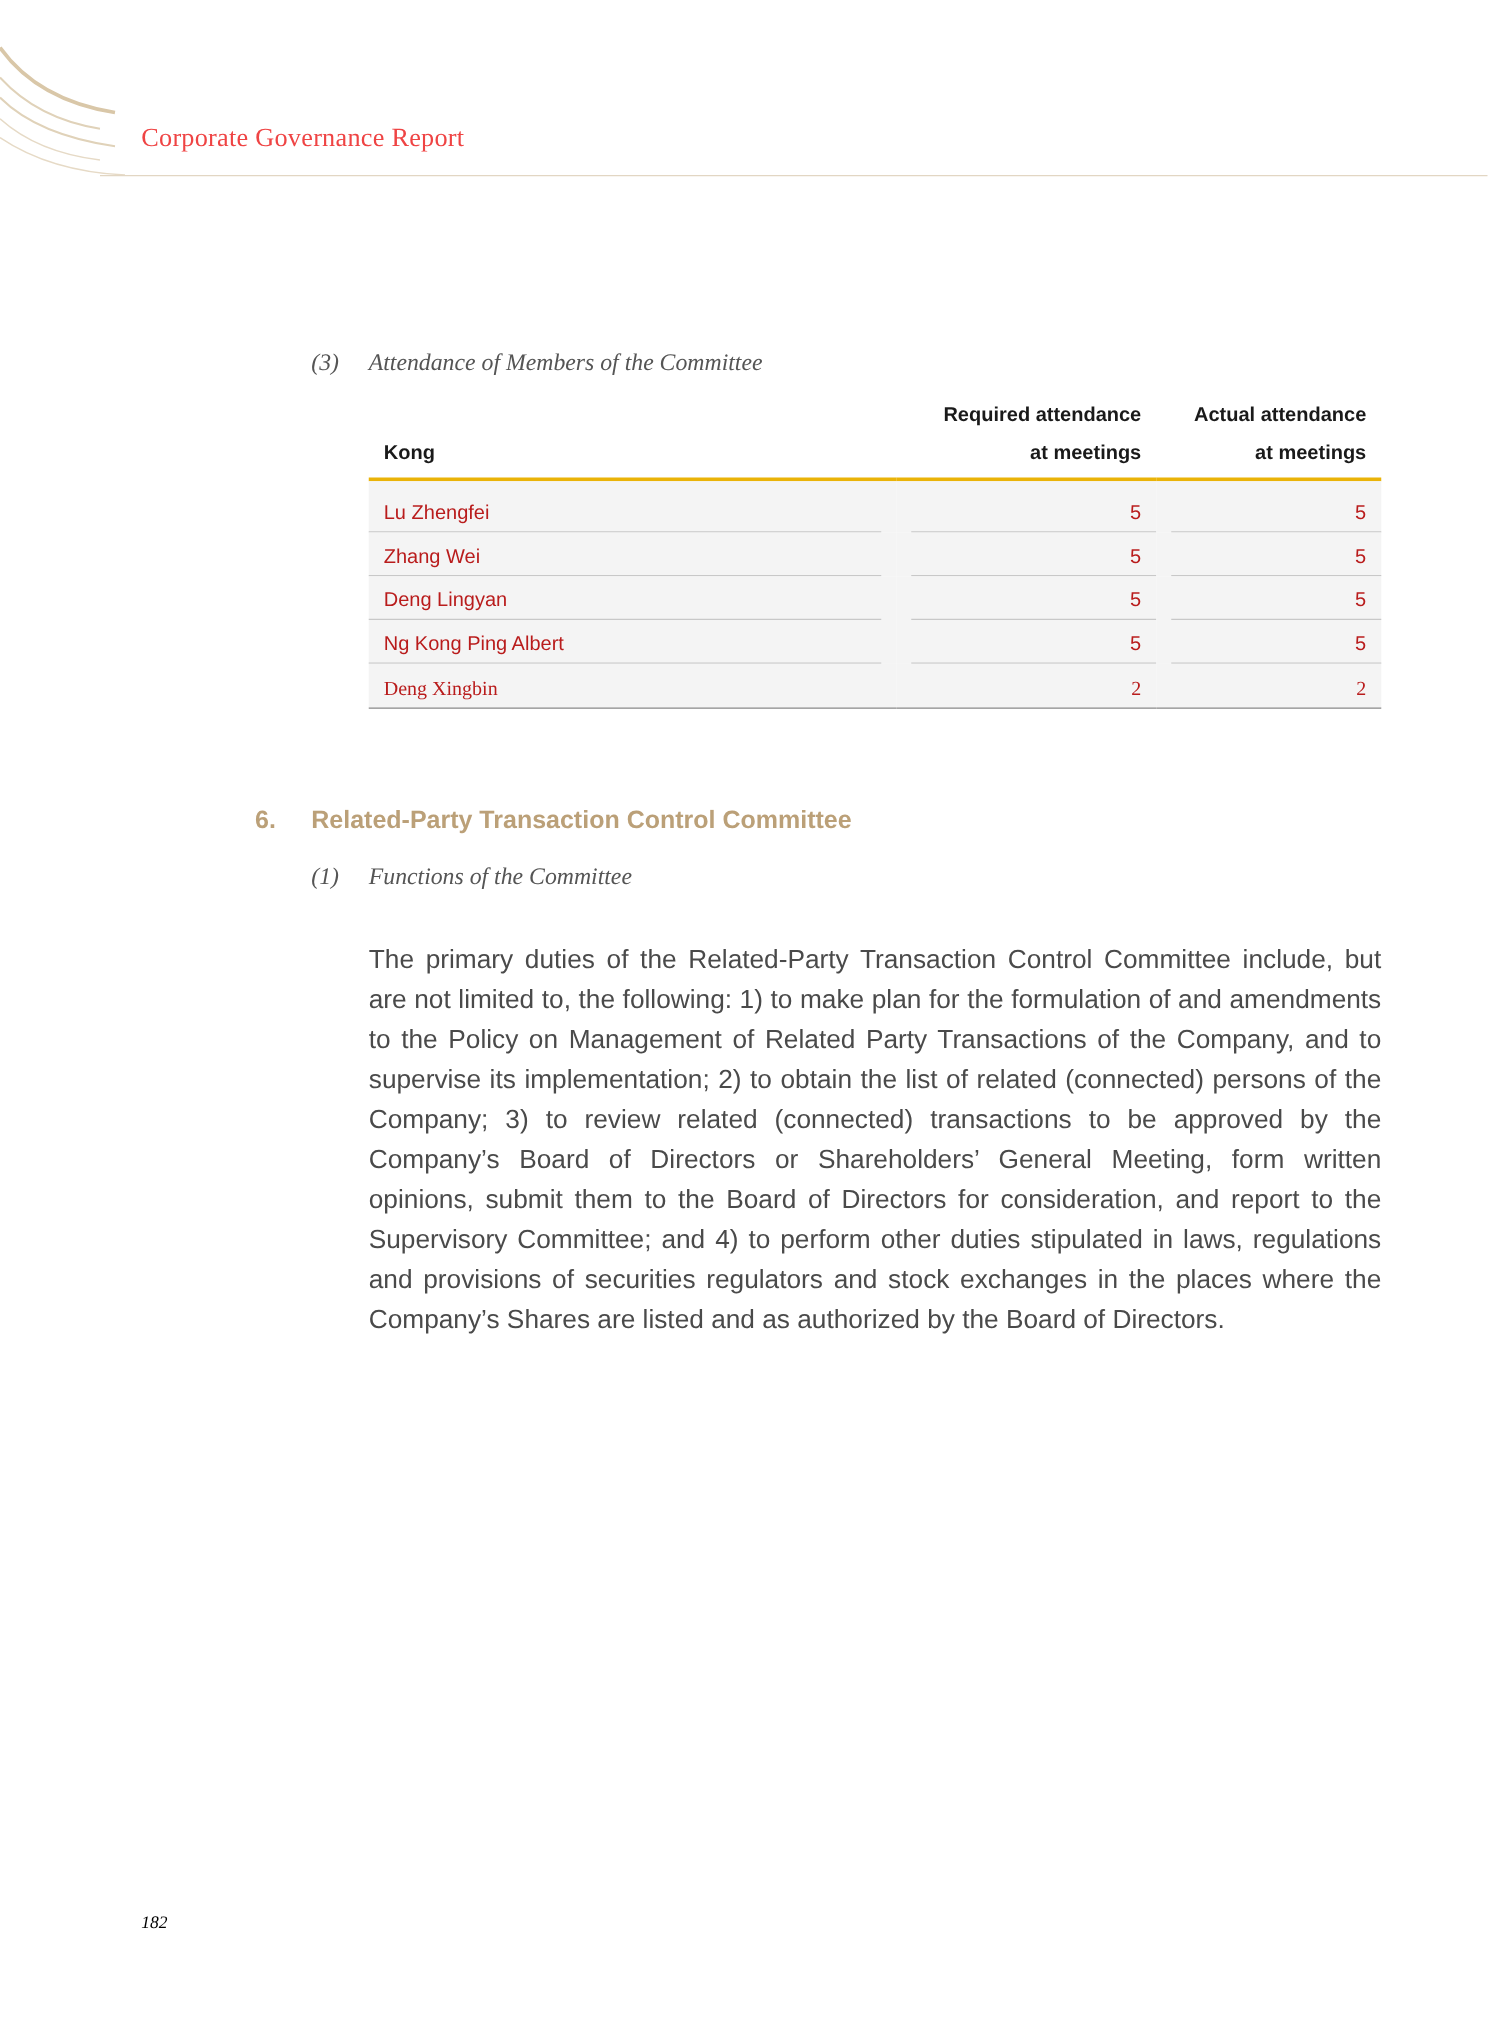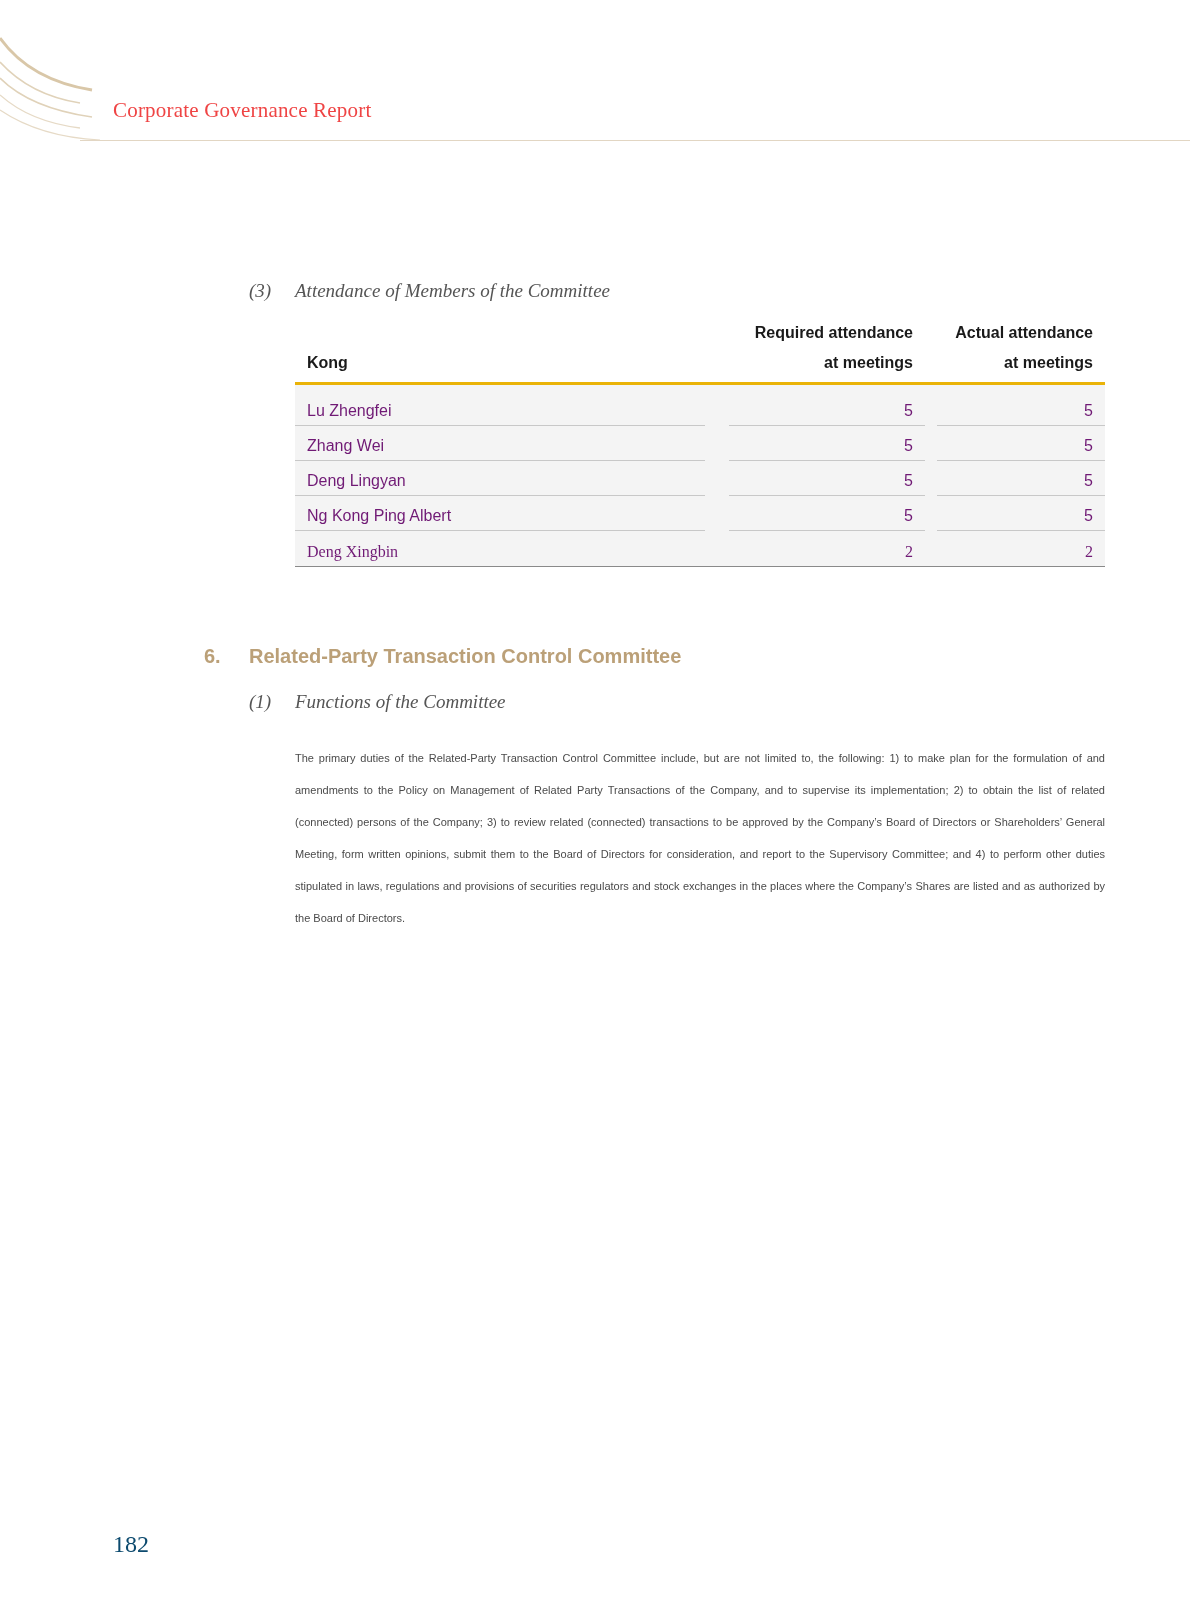--- a/index.html
+++ b/index.html
@@ -26,42 +26,42 @@
     font-size: 16px;
   }
   table.att th {
     font-weight: bold; color: #1a1a1a; font-size: 16px; line-height: 30px; padding: 0 12px 4px 12px;
     border-bottom: 3px solid #eab308; vertical-align: bottom;
   }
   table.att th.name { text-align: left; }
   table.att th.num { text-align: right; }
   table.att td {
     background: #f4f4f4; height: 35px; padding: 0 12px; vertical-align: bottom; line-height: 26px;
-    color: #701a75; font-weight: normal;
+    color: #b91c1c; font-weight: normal;
   }
   table.att td .cell { display: block; border-bottom: 1px solid #c8c8c8; padding-bottom: 1px; margin: 0 -12px; padding-left: 12px; padding-right: 12px; }
   table.att td.num .cell { text-align: right; margin-left: 0; padding-left: 0; }
   table.att td.name .cell { margin-right: 0; padding-right: 0; }
   table.att tr:first-child td { padding-top: 6px; }
   table.att tr.last td .cell { border-bottom: none; }
   table.att tr.last td { border-bottom: 1px solid #8a8a8a; font-family: Liberation Serif, serif; }
 
   .section-heading {
     position: absolute; left: 204px; top: 645px; font-size: 20px; font-weight: bold; color: #bba078; white-space: nowrap;
   }
   .section-heading .num { position: absolute; left: 0; }
   .section-heading .txt { position: absolute; left: 45px; }
 
   .body-para {
-    position: absolute; left: 295px; top: 731px; width: 810px; font-size: 11px; line-height: 32px;
+    position: absolute; left: 295px; top: 731px; width: 810px; font-size: 21px; line-height: 32px;
     color: #4a4a4a; text-align: justify;
   }
   .page-number {
     position: absolute; left: 113px; top: 1531px; font-family: "Liberation Serif", "DejaVu Serif", serif;
-    font-size: 24px; color: #0c4a6e;
+    font-size: 14px; color: #000000; font-style: italic;
   }
 </style>
 </head>
 <body>
 
 <svg class="header-arcs" viewBox="0 0 100 150">
   <path d="M0 38 Q 30 80 92 90" stroke="#d9c7a8" stroke-width="3" fill="none"></path>
   <path d="M0 62 Q 30 95 80 103" stroke="#e0d2b9" stroke-width="1.6" fill="none"></path>
   <path d="M0 78 Q 30 108 92 117" stroke="#e0d2b9" stroke-width="1.6" fill="none"></path>
   <path d="M0 95 Q 30 122 80 128" stroke="#e6dac6" stroke-width="1.3" fill="none"></path>

